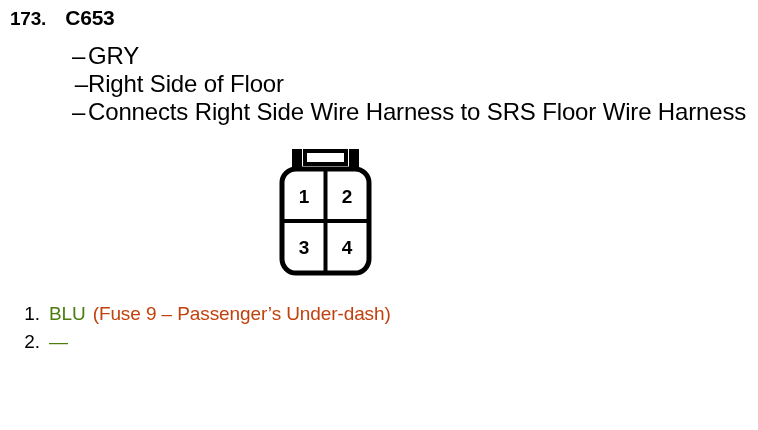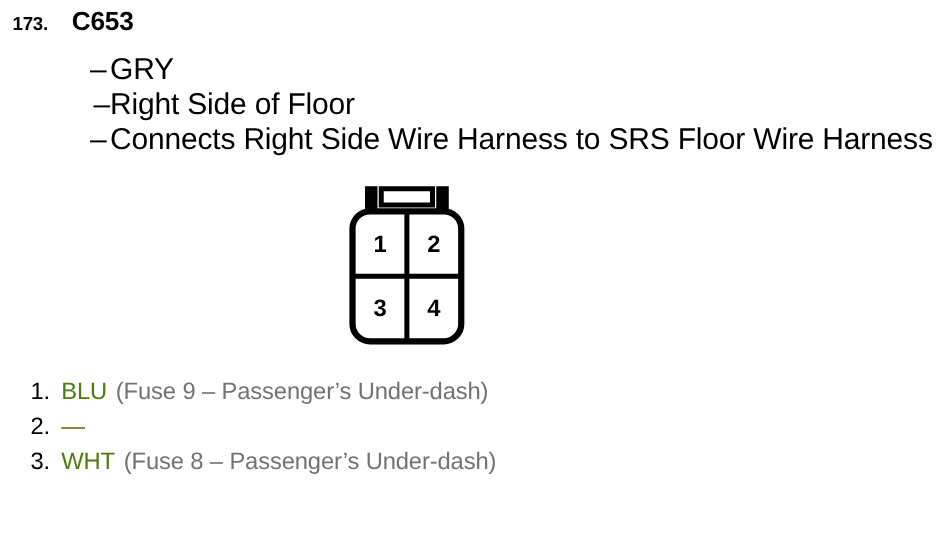--- a/index.html
+++ b/index.html
@@ -23,21 +23,21 @@
     top: 0;
     width: 758px;
   }
   #title-row {
     position: absolute;
     left: 10px;
     top: 6px;
     white-space: nowrap;
   }
   #title-row .idx {
-    font-size: 15px;
+    font-size: 19px;
     font-weight: bold;
     letter-spacing: -0.2px;
   }
   #title-row .code {
     font-size: 21px;
     font-weight: bold;
     margin-left: 19px;
     letter-spacing: -0.2px;
   }
 
@@ -96,21 +96,21 @@
     text-align: right;
     color: #000000;
   }
   .pin-row .wire {
     display: inline-block;
     margin-left: 9px;
     color: #4d7c0f;
   }
   .pin-row .note {
     margin-left: 7px;
-    color: #737373;
+    color: #c2410c;
   }
 </style>
 </head>
 <body>
 
 <div id="header-block">
 
   <div id="title-row">
     <span class="idx">173.</span><span class="code">C653</span>
   </div>
@@ -159,18 +159,15 @@
 <div id="pin-list">
 
   <div class="pin-row">
     <span class="num">1.</span><span class="wire">BLU</span><span class="note">(Fuse 9 – Passenger’s Under-dash)</span>
   </div>
 
   <div class="pin-row">
     <span class="num">2.</span><span class="wire">—</span><span class="note"></span>
   </div>
 
-  <div class="pin-row">
-    <span class="num">3.</span><span class="wire">WHT</span><span class="note">(Fuse 8 – Passenger’s Under-dash)</span>
-  </div>
 
 
 </div>
 
 </body></html>

